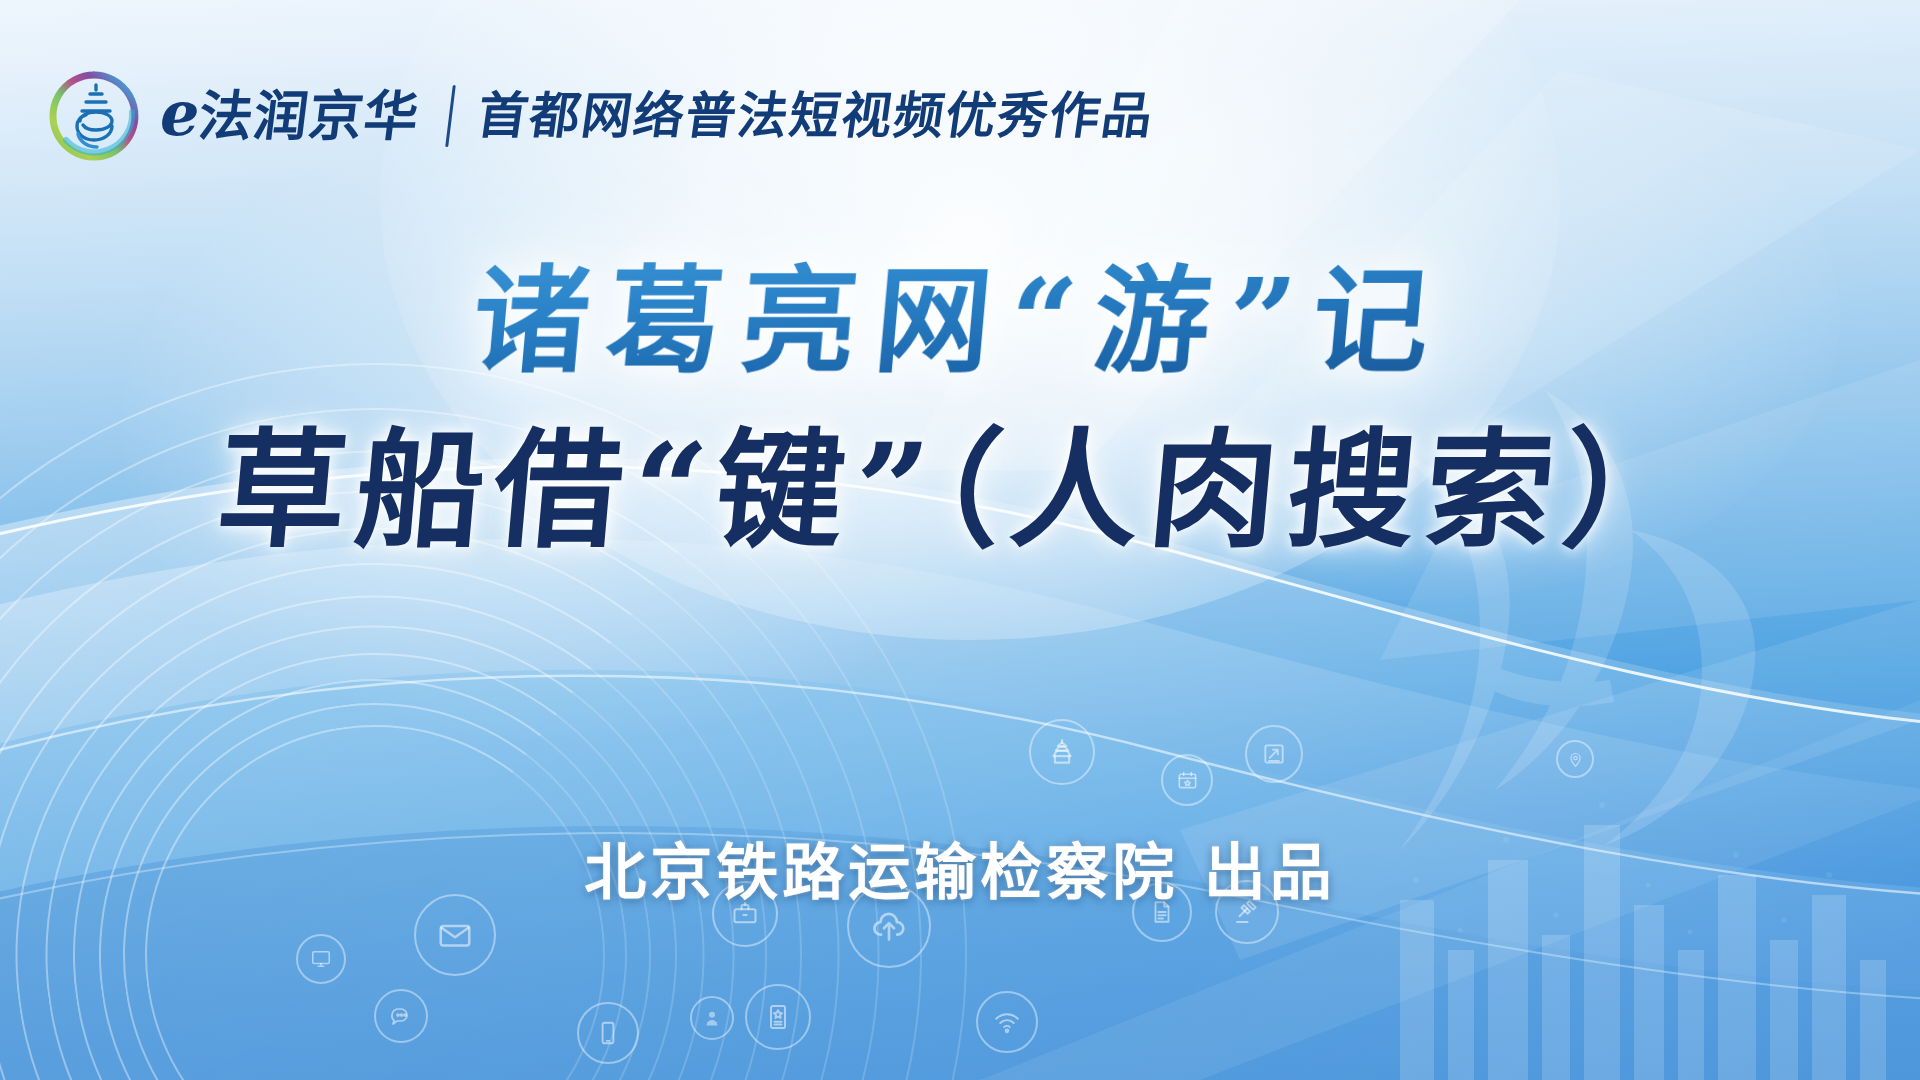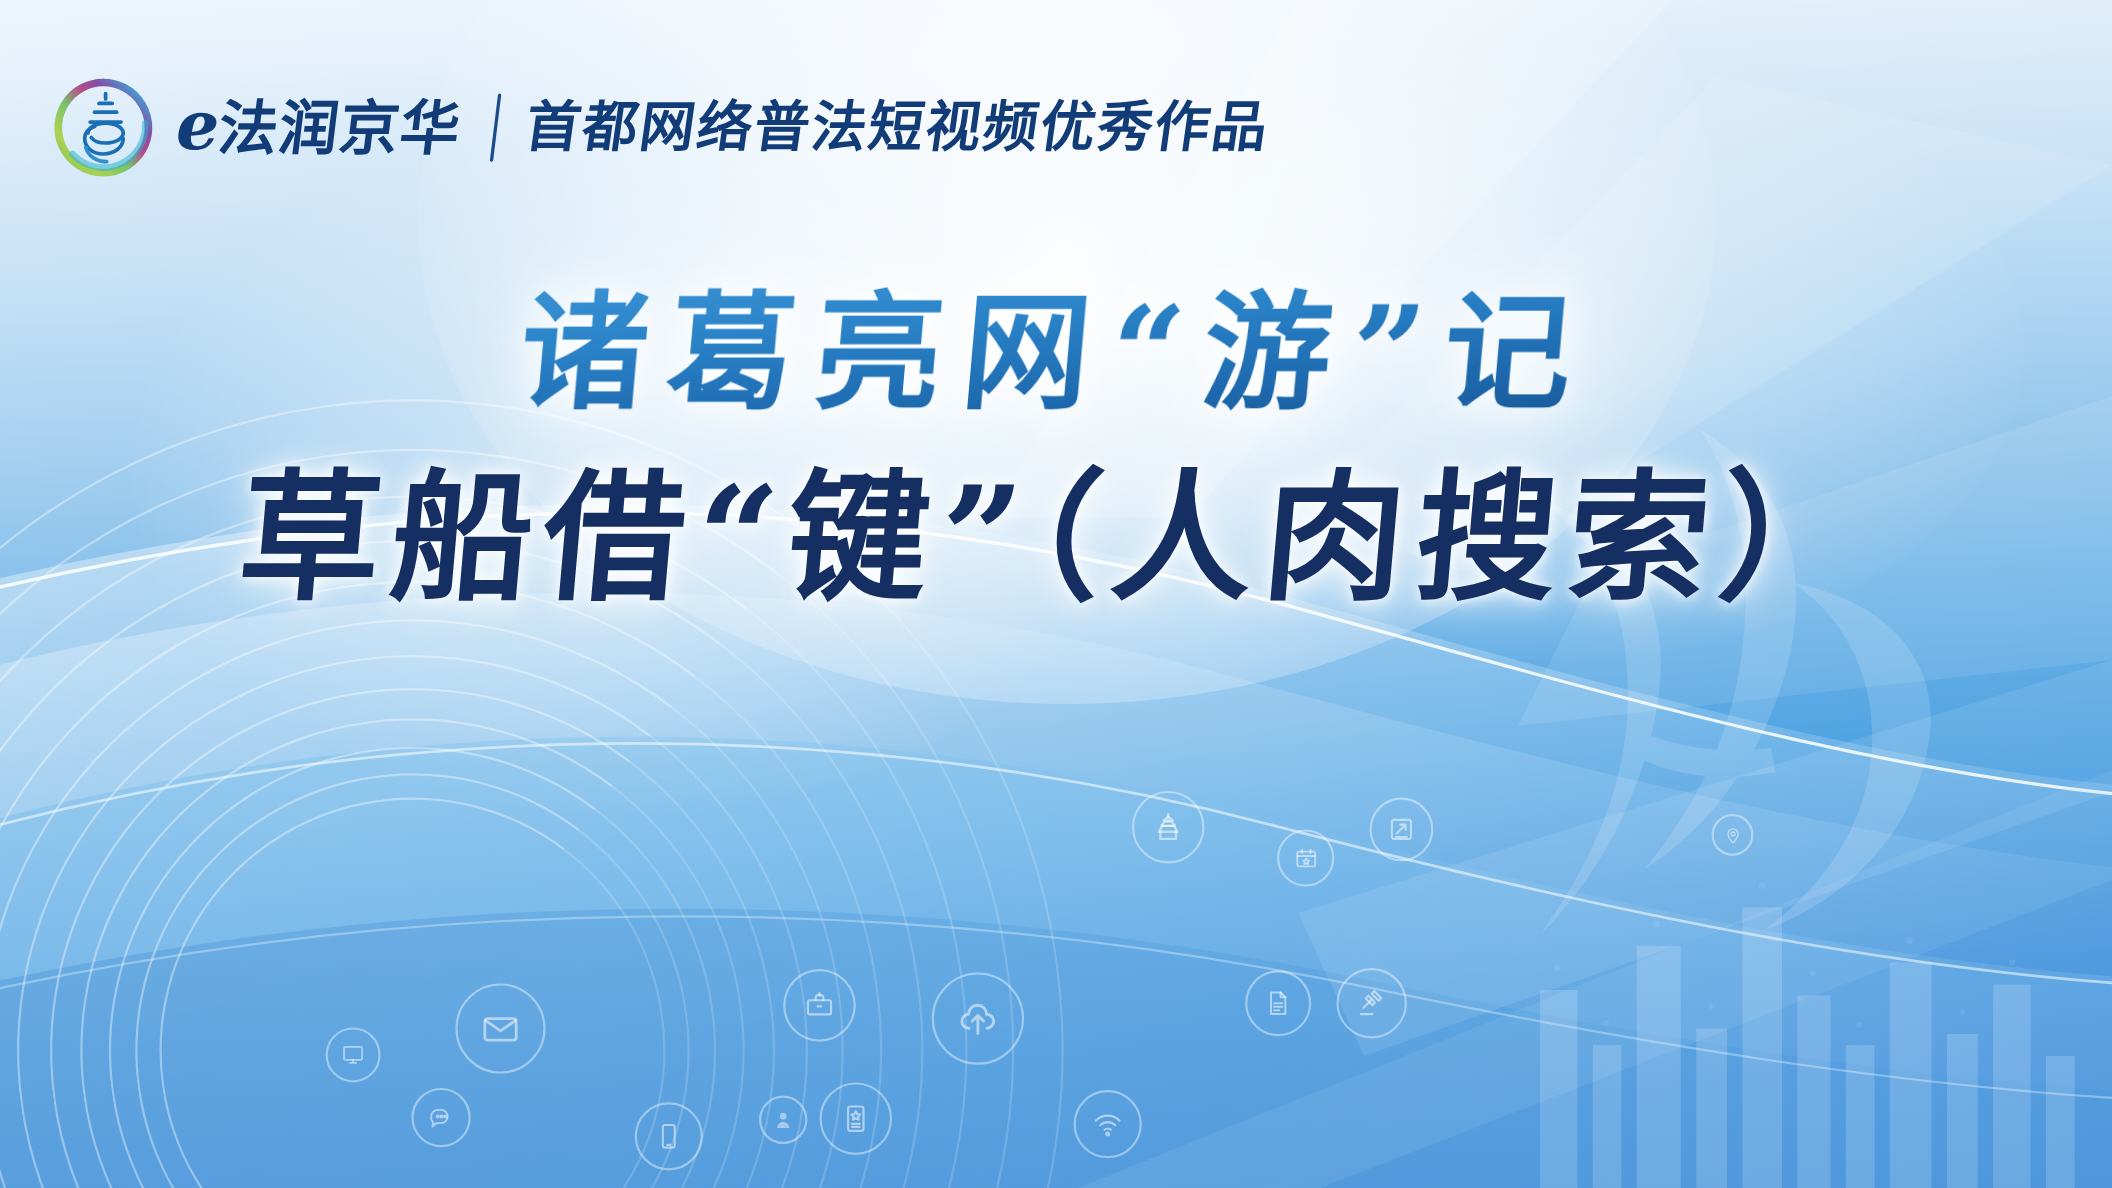--- a/index.html
+++ b/index.html
@@ -372,14 +372,15 @@
       <span class="brand-div"></span>
       <span class="brand-sub">首都网络普法短视频优秀作品</span>
     </div>
   </div>
 
   <div class="titles">
     <div class="tline tline1">诸葛亮网“游”记</div>
     <div class="tline tline2">草船借“键”（人肉搜索）</div>
   </div>
 
+  <div class="attrib">北京铁路运输检察院  出品</div>
 
 </div>
 
 </body></html>

